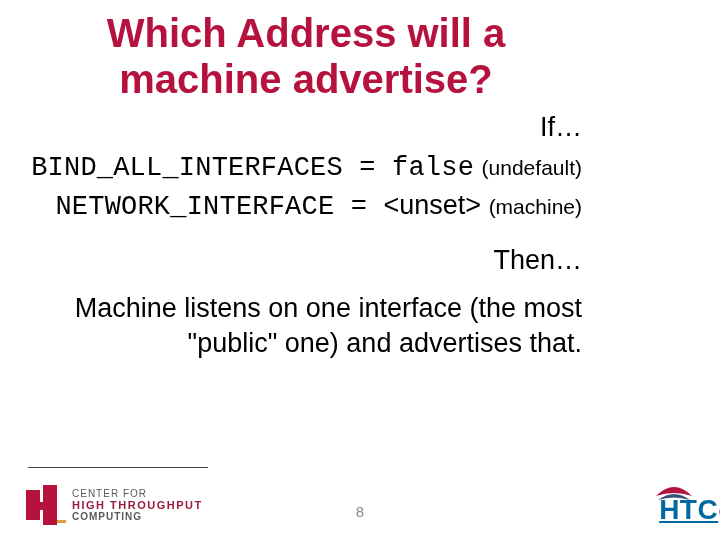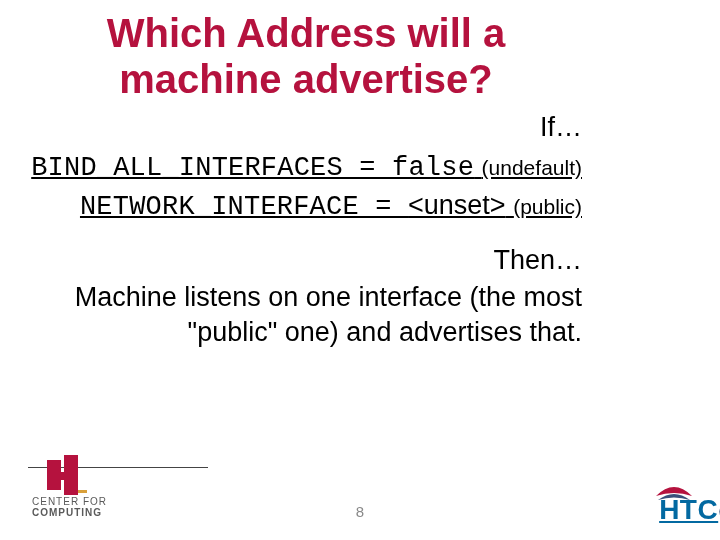--- a/index.html
+++ b/index.html
@@ -1,28 +1,28 @@
 <!DOCTYPE html>
 <html><head>
 <meta charset="utf-8">
 <style>
   * { margin: 0; padding: 0; box-sizing: border-box; }
   html, body { width: 720px; height: 540px; font-family: Arial, Helvetica, sans-serif; background: #fff; color: #000; overflow: hidden; }
   .slide { position: relative; width: 612px; height: 540px; padding: 10px 30px 0 30px; }
   .title { color: #b5123e; font-size: 40px; font-weight: bold; text-align: center; line-height: 1.15; margin-bottom: 8px; }
   .body { font-size: 27px; line-height: 1.3; text-align: right; }
   .if-line { margin-bottom: 4px; }
-  .setting-line { font-size: 27px; margin-bottom: 2px; text-decoration: underline; }
+  .setting-line { font-size: 27px; margin-bottom: 2px; }
   .mono { font-family: "Courier New", Courier, monospace; font-size: 27px; letter-spacing: 0.2px; }
   .paren { font-size: 21px; }
-  .then-line { margin-top: 18px; margin-bottom: 2px; }
+  .then-line { margin-top: 18px; margin-bottom: 13px; }
   .desc { }
   .bold { font-weight: normal; }
   .footer { position: absolute; bottom: 14px; left: 0; width: 720px; height: 60px; }
-  .logo-left { position: absolute; left: 26px; bottom: 8px; display: flex; align-items: center; flex-direction: column; }
+  .logo-left { position: absolute; left: 26px; bottom: 0; display: flex; align-items: center; }
   .logo-right { position: absolute; right: 26px; bottom: 0; display: flex; align-items: center; }
   .pagenum { position: absolute; left: 50%; transform: translateX(-50%); bottom: 6px; color: #8a8a8a; font-size: 15px; }
   .hr-top { position: absolute; left: 28px; bottom: 58px; width: 180px; height: 1px; background: #444; }
   .chtc-text { margin-left: 6px; color: #5a5a5a; letter-spacing: 1px; font-size: 10px; line-height: 1.1; }
   .chtc-text .l1 { font-weight: normal; }
   .chtc-text .l2 { font-weight: bold; color: #9a1a3a; letter-spacing: 1.5px; font-size: 11px; }
   .chtc-text .l3 { font-weight: bold; }
   .htcondor-text { font-size: 28px; font-weight: bold; letter-spacing: 0.5px; }
   .ht-red { color: #0369a1; text-decoration: underline; }
   .ht-blue { color: #3a4f7a; }
@@ -37,21 +37,21 @@
   <div class="body">
     <div class="if-line">If…</div>
 
     <div class="setting-line">
       <span class="mono">BIND_ALL_INTERFACES = false</span>
       <span class="paren">(undefault)</span>
     </div>
 
     <div class="setting-line">
       <span class="mono">NETWORK_INTERFACE = </span><span>&lt;unset&gt;</span>
-      <span class="paren">(public)</span>
+      <span class="paren">(machine)</span>
     </div>
 
     <div class="then-line">Then…</div>
 
     <div class="desc">
       <span>Machine </span><span class="bold">listens</span><span> on one interface (the most "public" one) and advertises that.</span>
     </div>
   </div>
 
   <div class="footer">
@@ -59,20 +59,21 @@
 
     <div class="logo-left">
       <svg width="40" height="42" viewBox="0 0 40 42">
         <rect x="0" y="6" width="14" height="30" fill="#b5123e"></rect>
         <rect x="17" y="1" width="14" height="40" fill="#b5123e"></rect>
         <rect x="4" y="18" width="24" height="8" fill="#b5123e"></rect>
         <rect x="31" y="36" width="9" height="3" fill="#d9a03a"></rect>
       </svg>
       <div class="chtc-text">
         <div class="l1">CENTER FOR</div>
+        <div class="l2">HIGH THROUGHPUT</div>
         <div class="l3">COMPUTING</div>
       </div>
     </div>
 
     <div class="pagenum">8</div>
 
     <div class="logo-right">
       <span class="htcondor-text">
         <span class="ht-red">HTC</span><span class="ht-blue">ondor</span>
       </span>

